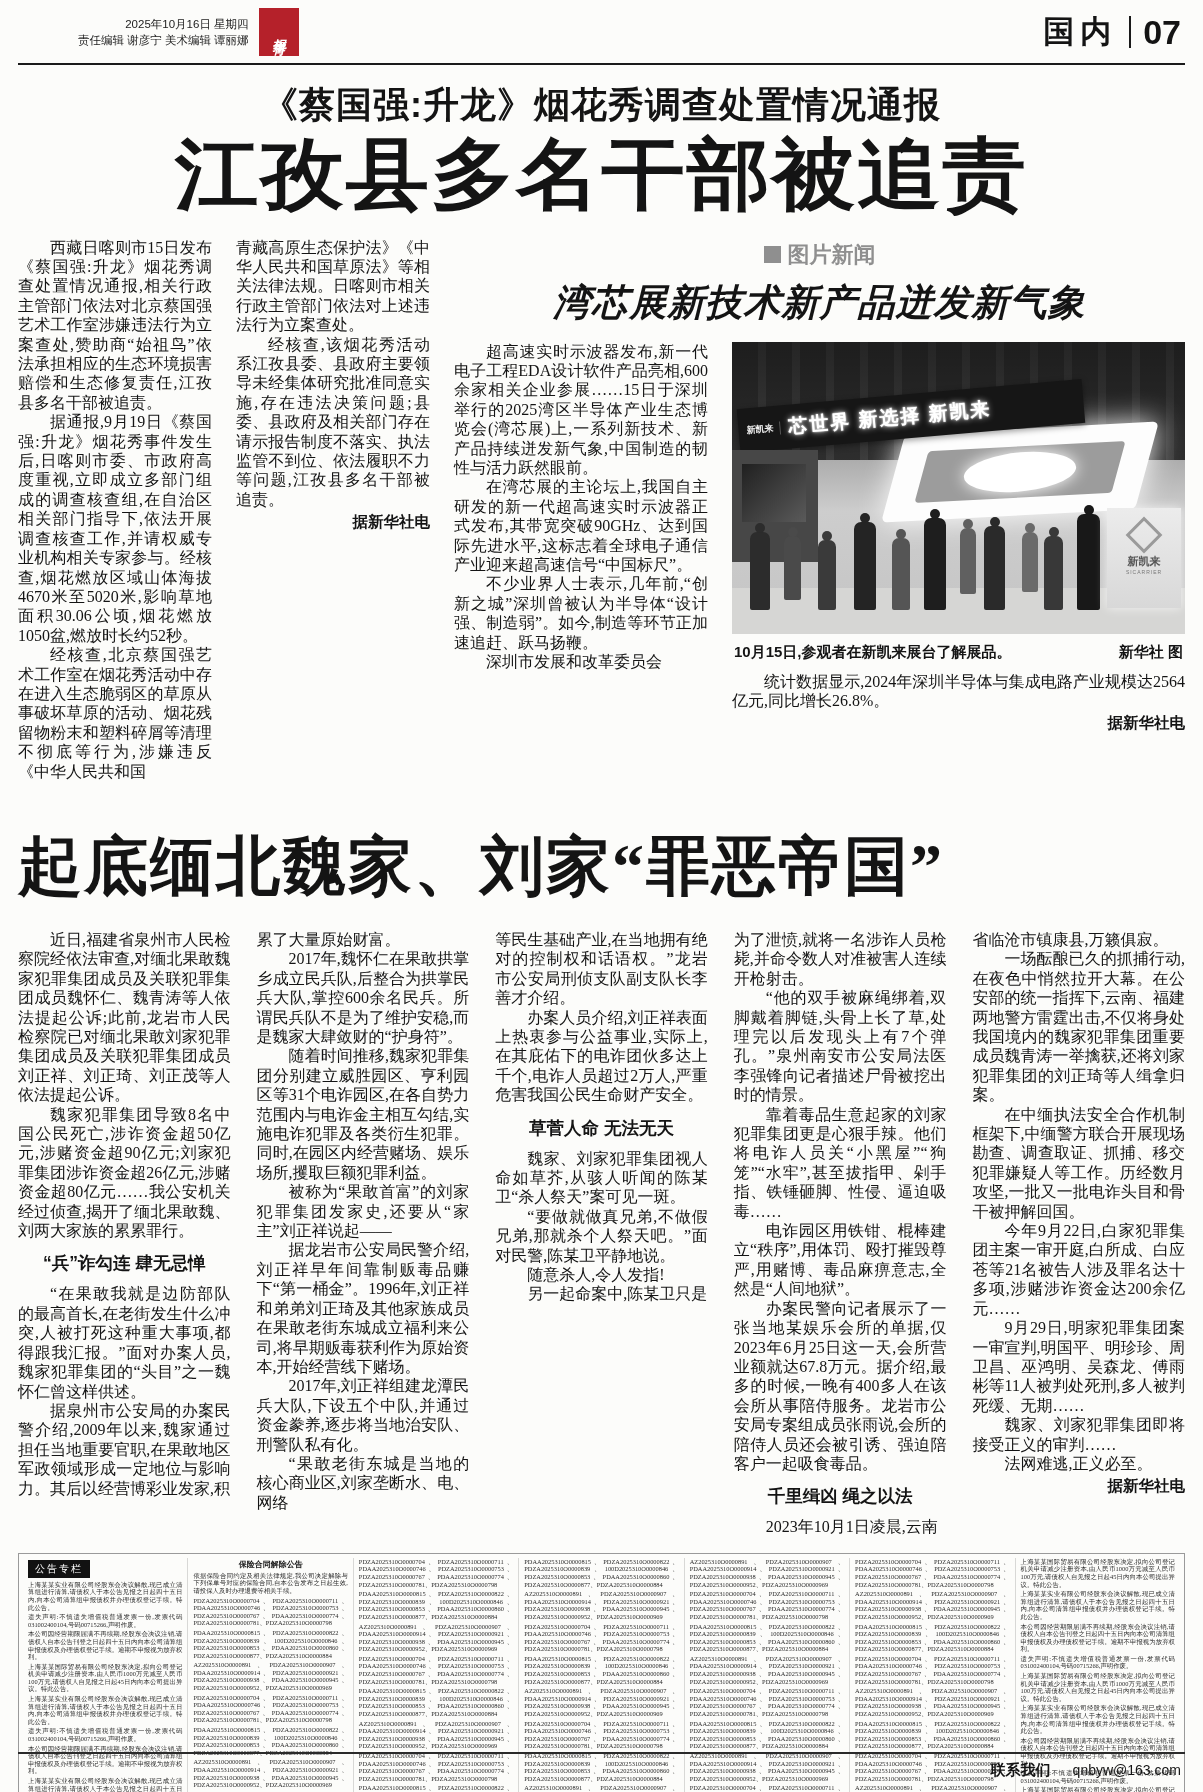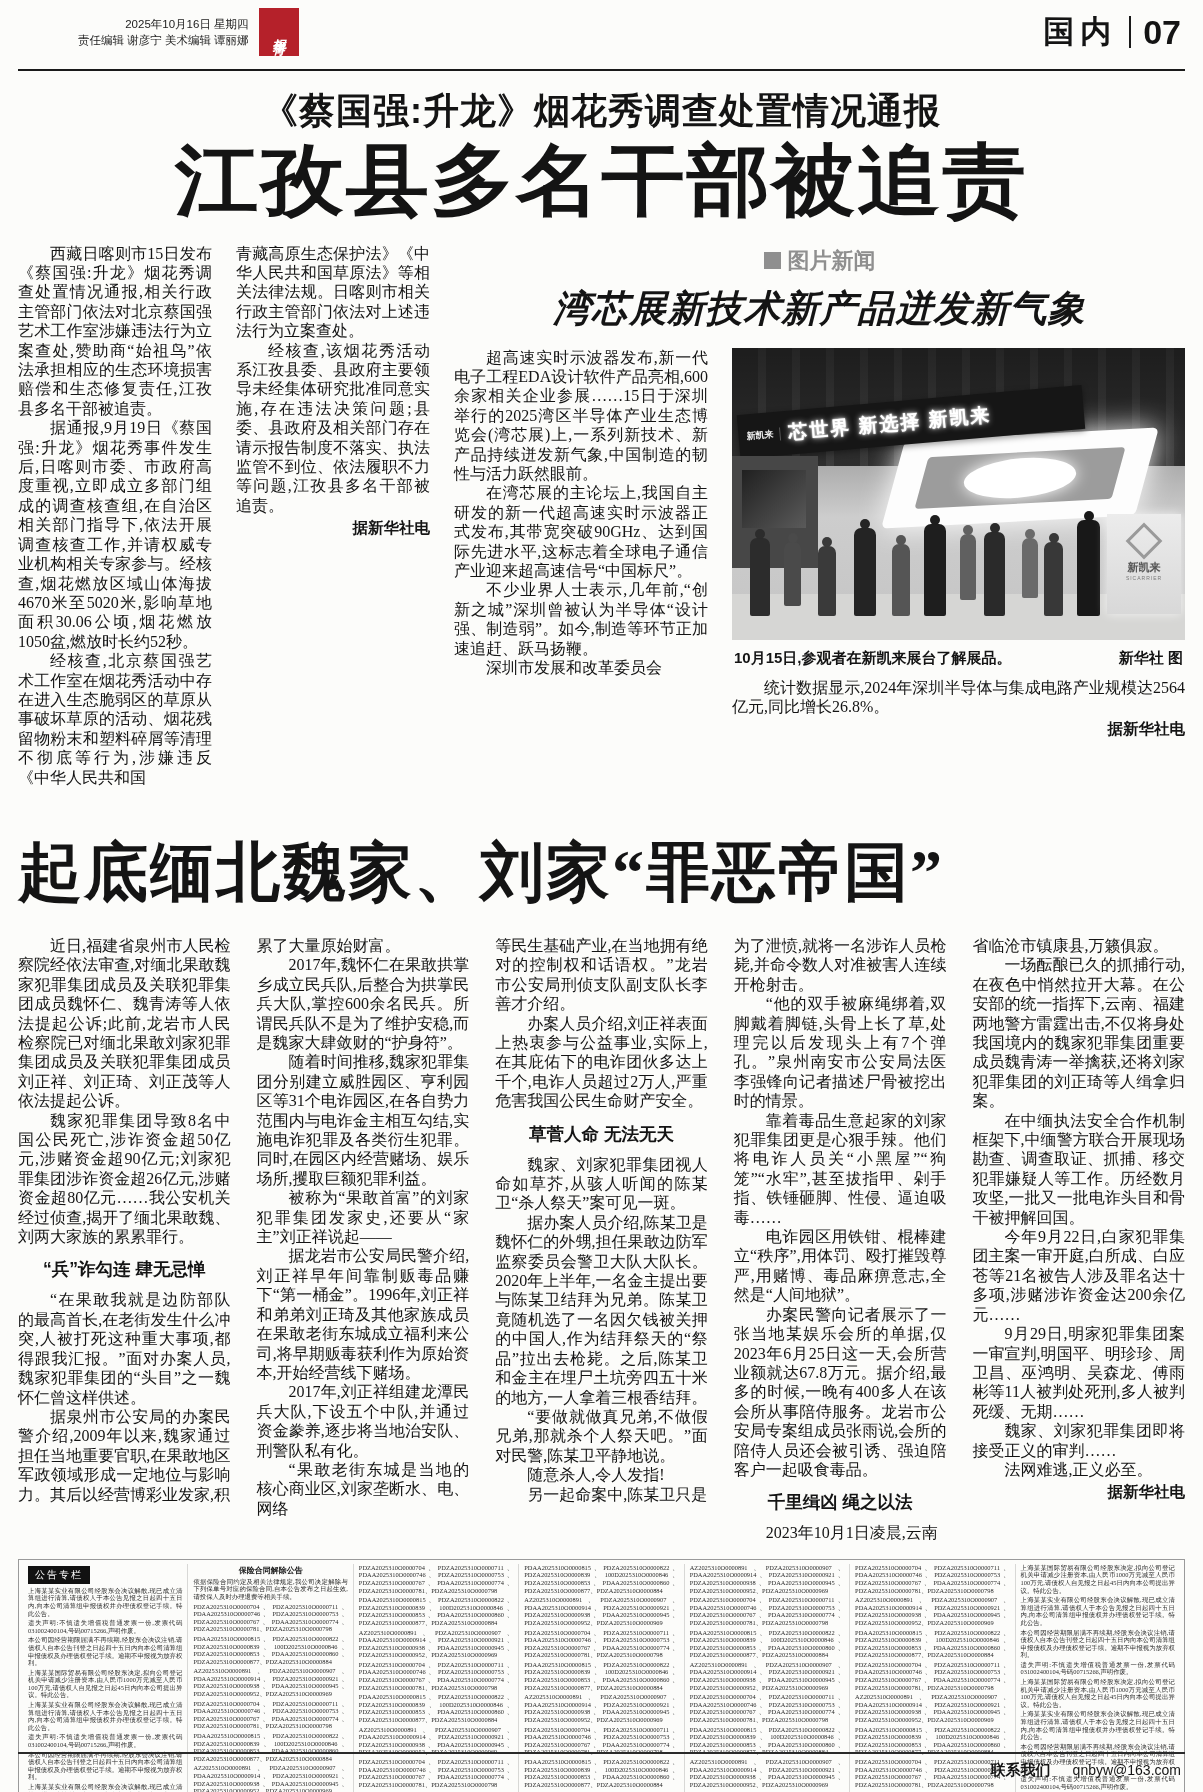--- a/index.html
+++ b/index.html
@@ -1,20 +1,20 @@
 <!DOCTYPE html>
 <html><head>
 <meta charset="utf-8">
 <style>
   html,body{margin:0;padding:0;background:#dddcd8;}
   .page{width:1203px;height:1792px;margin:0 auto;background:#fcfcfa;box-sizing:border-box;
         padding:8px 18px 0 18px;position:relative;overflow:hidden;
         font-family:"Liberation Serif","DejaVu Serif",serif;color:#141414;}
   
-  .hdr{display:flex;align-items:center;border-bottom:2px solid #1a1a1a;padding-bottom:13px;}
+  .hdr{display:flex;align-items:center;border-bottom:2px solid #1a1a1a;padding-bottom:7px;}
   .hdr-left{margin-left:60px;text-align:right;font-size:11.5px;line-height:16px;color:#222;
             font-family:"Liberation Sans",sans-serif;}
   .logo{width:40px;height:48px;background:#b5212a;margin-left:10px;color:#fff;
         display:flex;align-items:center;justify-content:center;
         font-family:"DejaVu Serif",serif;font-style:italic;font-weight:bold;font-size:13px;
         writing-mode:vertical-rl;letter-spacing:-2px;}
   .hdr-right{margin-left:auto;display:flex;align-items:center;gap:12px;padding-right:4px;}
   .sec{font-size:31px;font-weight:bold;letter-spacing:6px;}
   .vbar{width:2px;height:32px;background:#1a1a1a;}
   .pg{font-size:34px;font-weight:bold;font-family:"Liberation Sans",sans-serif;}
@@ -215,21 +215,20 @@
           <p class="para">被称为“果敢首富”的刘家犯罪集团发家史,还要从“家主”刘正祥说起——</p>
           <p class="para">据龙岩市公安局民警介绍,刘正祥早年间靠制贩毒品赚下“第一桶金”。1996年,刘正祥和弟弟刘正琦及其他家族成员在果敢老街东城成立福利来公司,将早期贩毒获利作为原始资本,开始经营线下赌场。</p>
           <p class="para">2017年,刘正祥组建龙潭民兵大队,下设五个中队,并通过资金豢养,逐步将当地治安队、刑警队私有化。</p>
           <p class="para">“果敢老街东城是当地的核心商业区,刘家垄断水、电、网络</p>
         </div>
       <div>
           <p class="para ni">等民生基础产业,在当地拥有绝对的控制权和话语权。”龙岩市公安局刑侦支队副支队长李善才介绍。</p>
           <p class="para">办案人员介绍,刘正祥表面上热衷参与公益事业,实际上,在其庇佑下的电诈团伙多达上千个,电诈人员超过2万人,严重危害我国公民生命财产安全。</p>
           <div class="subhead">草菅人命 无法无天</div>
           <p class="para">魏家、刘家犯罪集团视人命如草芥,从骇人听闻的陈某卫“杀人祭天”案可见一斑。</p>
-          <p class="para">据办案人员介绍,陈某卫是魏怀仁的外甥,担任果敢边防军监察委员会警卫大队大队长。2020年上半年,一名金主提出要与陈某卫结拜为兄弟。陈某卫竟随机选了一名因欠钱被关押的中国人,作为结拜祭天的“祭品”拉出去枪毙。之后,陈某卫和金主在埋尸土坑旁四五十米的地方,一人拿着三根香结拜。</p>
           <p class="para">“要做就做真兄弟,不做假兄弟,那就杀个人祭天吧。”面对民警,陈某卫平静地说。</p>
           <p class="para">随意杀人,令人发指!</p>
           <p class="para">另一起命案中,陈某卫只是</p>
         </div>
       <div>
           <p class="para ni">为了泄愤,就将一名涉诈人员枪毙,并命令数人对准被害人连续开枪射击。</p>
           <p class="para">“他的双手被麻绳绑着,双脚戴着脚链,头骨上长了草,处理完以后发现头上有7个弹孔。”泉州南安市公安局法医李强锋向记者描述尸骨被挖出时的情景。</p>
           <p class="para">靠着毒品生意起家的刘家犯罪集团更是心狠手辣。他们将电诈人员关“小黑屋”“狗笼”“水牢”,甚至拔指甲、剁手指、铁锤砸脚、性侵、逼迫吸毒……</p>
           <p class="para">电诈园区用铁钳、棍棒建立“秩序”,用体罚、殴打摧毁尊严,用赌博、毒品麻痹意志,全然是“人间地狱”。</p>
           <p class="para">办案民警向记者展示了一张当地某娱乐会所的单据,仅2023年6月25日这一天,会所营业额就达67.8万元。据介绍,最多的时候,一晚有400多人在该会所从事陪侍服务。龙岩市公安局专案组成员张雨说,会所的陪侍人员还会被引诱、强迫陪客户一起吸食毒品。</p>

